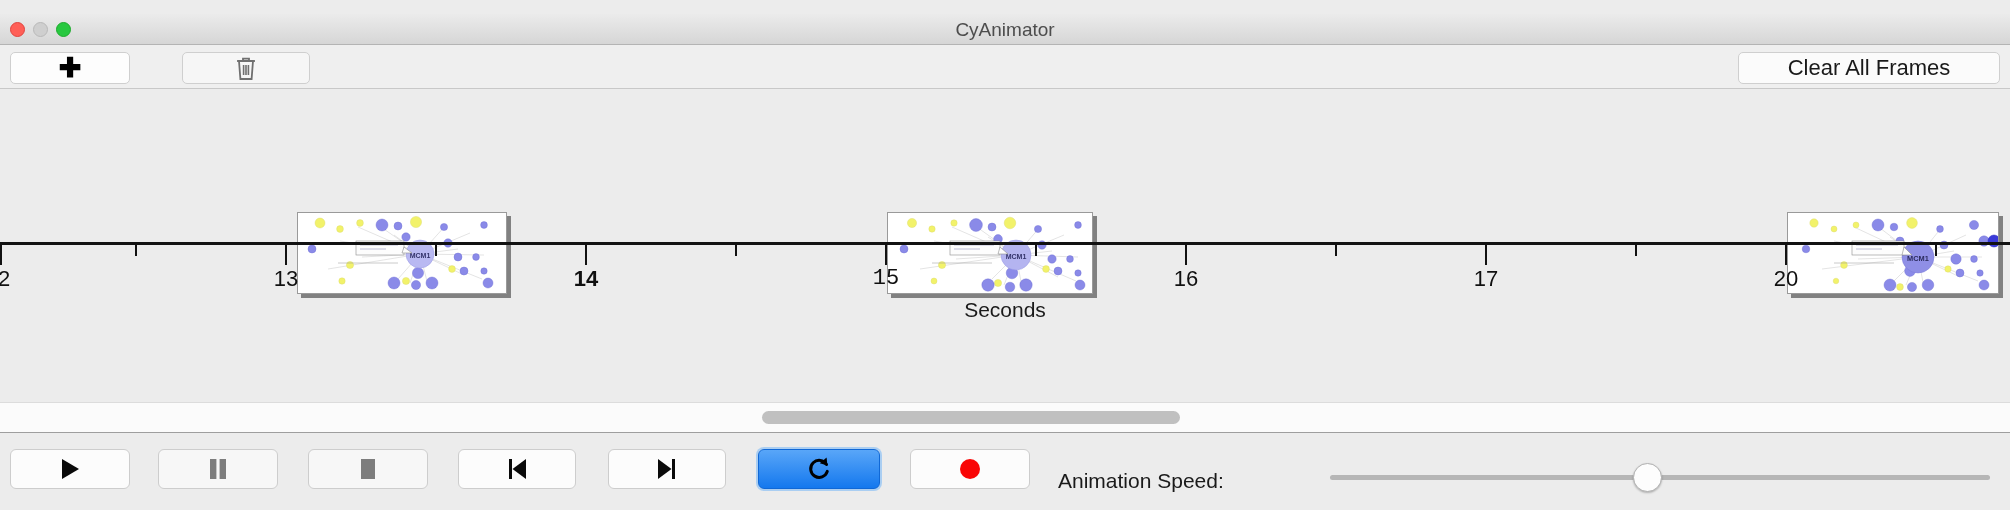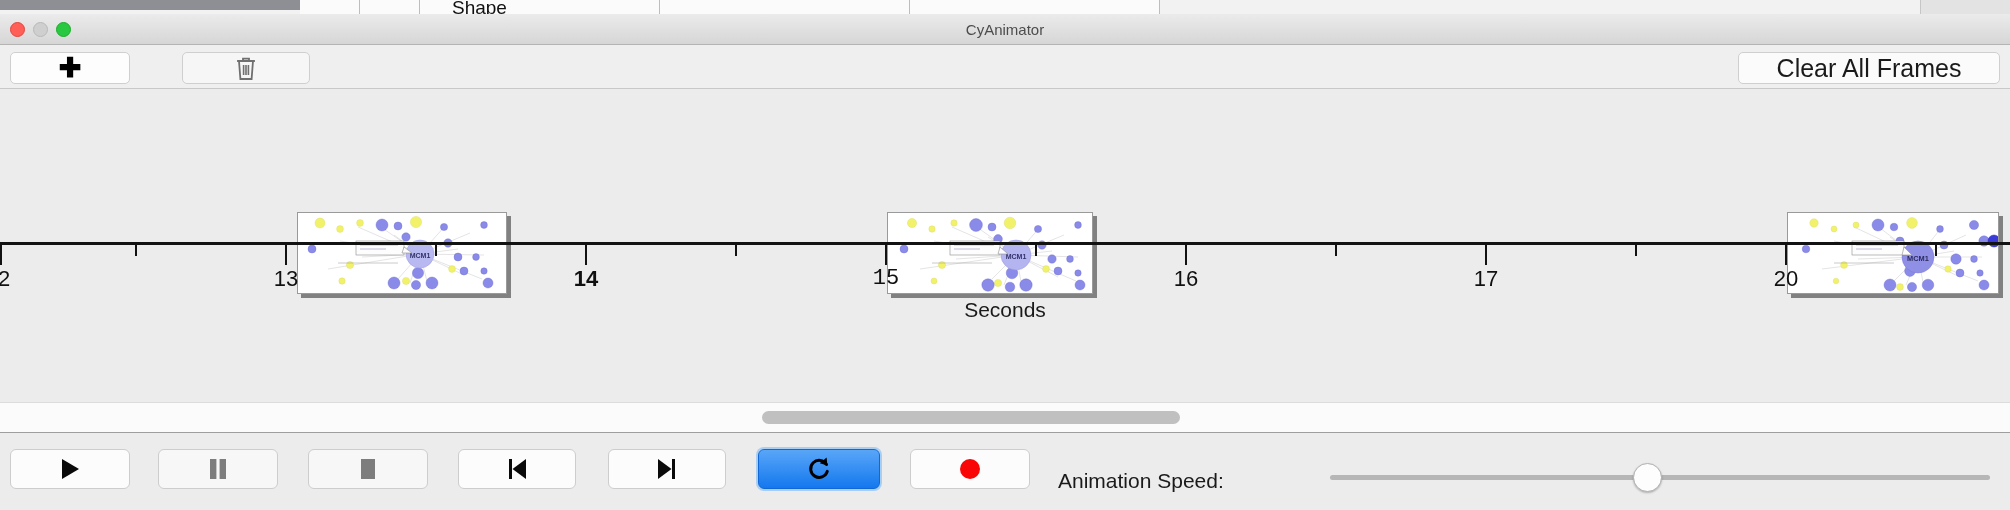--- a/index.html
+++ b/index.html
@@ -76,21 +76,21 @@
   .dot.red    { background: #ff5f57; border: 1px solid #e0443e; }
   .dot.yellow { background: #cfcfcf; border: 1px solid #b9b9b9; }
   .dot.green  { background: #28c840; border: 1px solid #1dab2c; }
 
   .window-title {
     position: absolute;
     top: 0; left: 0;
     width: 2010px; height: 31px;
     line-height: 31px;
     text-align: center;
-    font-size: 15px;
+    font-size: 19px;
     color: #4d4d4d;
   }
 
   
   .toolbar {
     position: absolute;
     top: 45px; left: 0;
     width: 2010px; height: 44px;
     background: #efefef;
     border-bottom: 1px solid #c8c8c8;
@@ -105,21 +105,21 @@
     display: flex;
     align-items: center;
     justify-content: center;
     cursor: default;
   }
   .tb-btn.dim { background: #f6f6f6; }
   #add-frame-btn   { left: 10px;  width: 120px; }
   #delete-frame-btn{ left: 182px; width: 128px; }
   #clear-all-btn   {
     right: 10px; width: 262px;
-    font-size: 25px; color: #1a1a1a;
+    font-size: 22px; color: #1a1a1a;
     background: #fbfbfb;
   }
   .plus-glyph {
     font-size: 27px; font-weight: bold; color: #000;
     line-height: 1;
   }
   .trash-glyph { display: block; }
 
   
   .timeline {
@@ -250,30 +250,20 @@
     border: 1px solid #b0b0b0;
     box-shadow: 0 1px 2px rgba(0,0,0,0.25);
     cursor: default;
   }
 </style>
 </head>
 <body>
 
 <div id="app">
 
-  <div class="bg-strip">
-    <span class="bg-dark"></span>
-    <span class="bg-cell" style="left:300px;width:60px;"></span>
-    <span class="bg-cell" style="left:360px;width:60px;"></span>
-    <span class="bg-cell" style="left:420px;width:240px;"></span>
-    <span class="bg-cell" style="left:660px;width:250px;"></span>
-    <span class="bg-cell" style="left:910px;width:250px;"></span>
-    <span class="bg-text">Shape</span>
-    <span class="bg-scroll"></span>
-  </div>
 
   <div class="titlebar">
     <div class="traffic">
       <span class="dot red"></span>
       <span class="dot yellow"></span>
       <span class="dot green"></span>
     </div>
     <div class="window-title">CyAnimator</div>
   </div>
 

